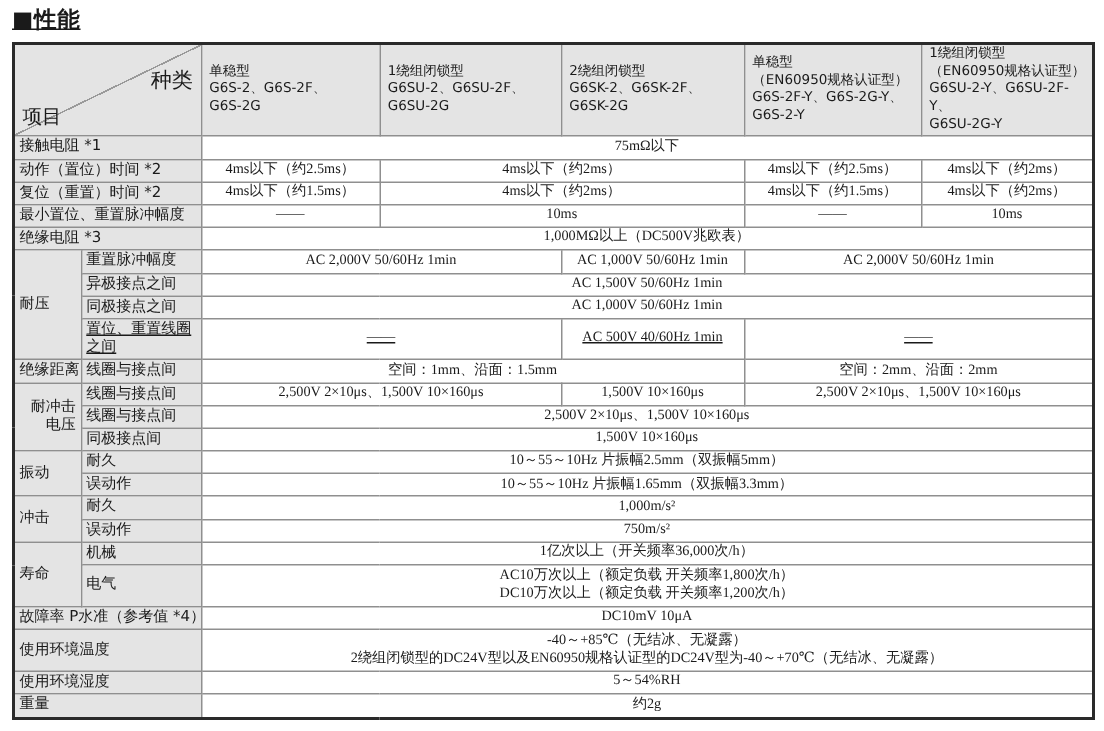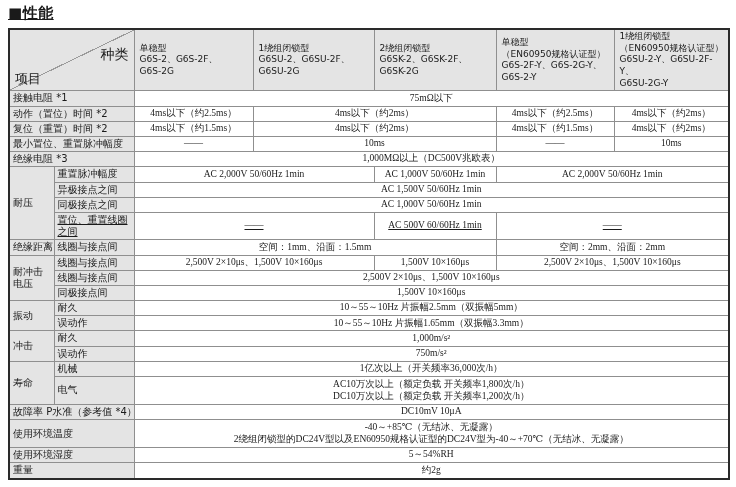--- a/index.html
+++ b/index.html
@@ -4,21 +4,21 @@
 <style>
   html,body{margin:0;padding:0;background:#fff;width:736px;height:487px;overflow:hidden;
             font-family:"DejaVu Sans",sans-serif;color:#1a1a1a;-webkit-font-smoothing:antialiased;}
   .wrap{padding:3px 5px 0 8px;}
   .title{font-size:15px;font-weight:bold;margin:1px 0 5px 0;letter-spacing:.5px;text-decoration:underline;}
   table{border-collapse:collapse;width:722px;table-layout:fixed;border:2px solid #2a2a2a;}
   th,td{border:1px solid #8f8f8f;padding:1px 3px;vertical-align:middle;font-weight:normal;
         line-height:1.22;overflow:hidden;}
   .lbl{background:#e4e4e4;text-align:left;font-size:10px;}
   .nw{white-space:nowrap;}
-  .pre{white-space:pre-line;}
+  .pre{white-space:pre-line;text-align:right;}
   .val{font-family:"Liberation Serif","DejaVu Serif",serif;font-size:9.5px;text-align:center;background:#fff;}
   .hdr{background:#e4e4e4;font-size:9px;text-align:left;white-space:pre-line;line-height:1.3;padding-left:5px;}
   tr.hh{height:52px;}
   tr.h15{height:15px;}
   tr.h26{height:26px;text-decoration:underline;}
   tr.h28{height:28px;}
   .corner{background-color:#e4e4e4;position:relative;padding:0;
           background-image:linear-gradient(to bottom right,transparent 49.5%,#9a9a9a 49.5%,#9a9a9a 50.5%,transparent 50.5%);}
   .corner .c-top{position:absolute;top:16px;right:5px;font-size:14px;}
   .corner .c-bot{position:absolute;bottom:4px;left:5px;font-size:13px;}
@@ -110,21 +110,21 @@
       <td class="lbl nw">异极接点之间</td>
       <td class="val" colspan="5">AC 1,500V 50/60Hz 1min</td>
     </tr>
     <tr class="h15">
       <td class="lbl nw">同极接点之间</td>
       <td class="val" colspan="5">AC 1,000V 50/60Hz 1min</td>
     </tr>
     <tr class="h26">
       <td class="lbl">置位、重置线圈之间</td>
       <td class="val" colspan="2">——</td>
-      <td class="val">AC 500V 60/60Hz 1min</td>
+      <td class="val">AC 500V 40/60Hz 1min</td>
       <td class="val" colspan="2">——</td>
     </tr>
 
     <tr class="h15">
       <td class="lbl nw">绝缘距离</td>
       <td class="lbl nw">线圈与接点间</td>
       <td class="val" colspan="3">空间：1mm、沿面：1.5mm</td>
       <td class="val" colspan="2">空间：2mm、沿面：2mm</td>
     </tr>
 

